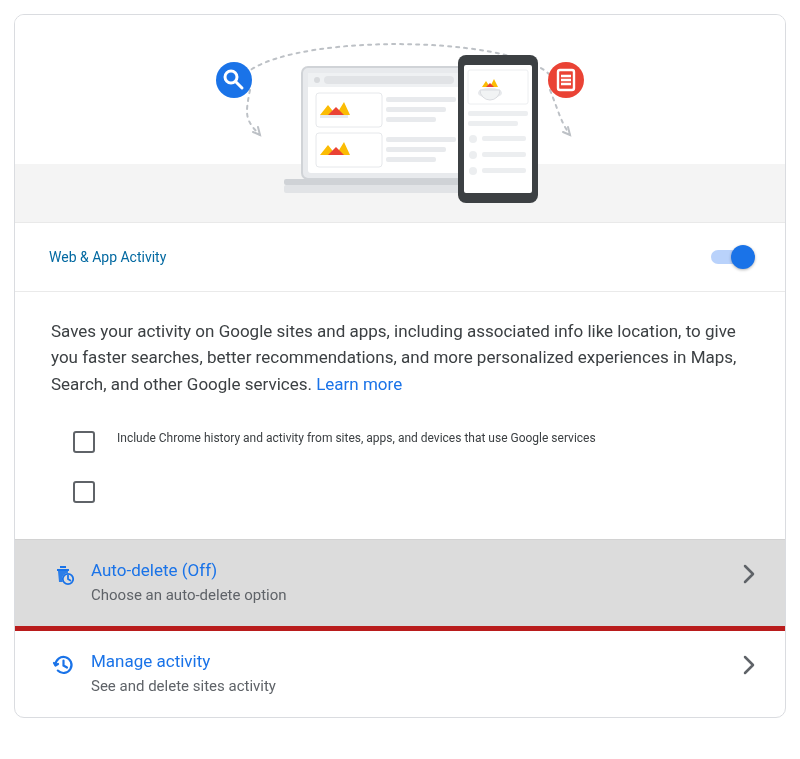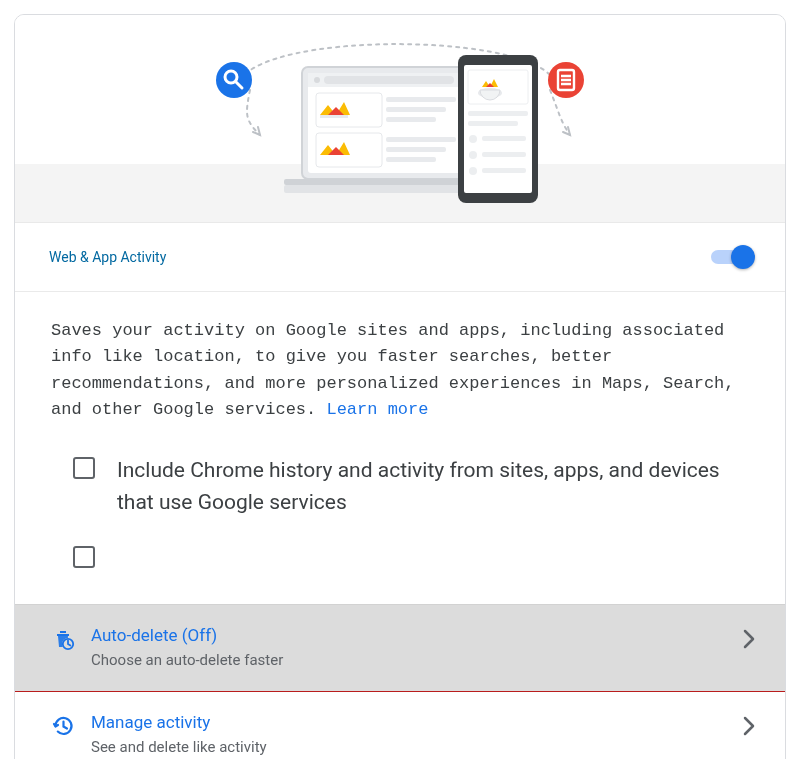--- a/index.html
+++ b/index.html
@@ -78,36 +78,35 @@
       background: #1a73e8;
       box-shadow: 0 1px 3px rgba(0,0,0,0.3);
     }
 
     
     .desc {
       padding: 26px 36px 8px 36px;
       font-size: 17px;
       line-height: 1.55;
       color: #3c4043;
-      font-family: Liberation Mono, monospace;
     }
     .learn-more {
       color: #1a73e8;
       cursor: pointer;
     }
 
     .checklist {
       padding: 10px 36px 24px 36px;
     }
     .check-row {
       display: flex;
       align-items: flex-start;
       gap: 22px;
       padding: 14px 0 12px 22px;
-      font-size: 21px;
+      font-size: 12px;
       color: #3c4043;
       line-height: 1.5;
     }
     .checkbox {
       width: 22px;
       height: 22px;
       border: 2px solid #5f6368;
       border-radius: 3px;
       flex: 0 0 22px;
       margin-top: 2px;
@@ -119,21 +118,21 @@
       display: flex;
       align-items: flex-start;
       padding: 20px 30px 22px 36px;
       cursor: pointer;
     }
     .action-row.shaded {
       background: #dcdcdc;
       border-top: 1px solid #d2d2d2;
     }
     .action-row.plain {
-      border-top: 1px solid #b91c1c;
+      border-top: 5px solid #b91c1c;
     }
     .action-icon {
       width: 24px;
       height: 24px;
       flex: 0 0 24px;
       margin-right: 16px;
       margin-top: 2px;
     }
     .action-text {
       flex: 1;
@@ -260,40 +259,40 @@
         <path fill="#1a73e8" d="M6 7h12v2H6z"></path>
         <path fill="#1a73e8" d="M9 4h6v2H9z"></path>
         <path fill="#1a73e8" d="M7 9h10l-1 11H8z" opacity="0.9"></path>
         <circle cx="17" cy="17" r="6" fill="#dcdcdc"></circle>
         <circle cx="17" cy="17" r="5.2" fill="none" stroke="#1a73e8" stroke-width="1.8"></circle>
         <path d="M17 13.5 V17 L19.4 18.5" fill="none" stroke="#1a73e8" stroke-width="1.8" stroke-linecap="round"></path>
       </svg>
     </div>
     <div class="action-text">
       <div class="action-title">Auto-delete (Off)</div>
-      <div class="action-sub">Choose an auto-delete faster</div>
+      <div class="action-sub">Choose an auto-delete option</div>
     </div>
     <div class="chevron">
       <svg width="12" height="20" viewBox="0 0 12 20">
           <path d="M2 2 L10 10 L2 18" fill="none" stroke="#5f6368" stroke-width="2.5" stroke-linecap="round" stroke-linejoin="round"></path>
         </svg>
     </div>
   </div>
 
   <div class="action-row plain">
     <div class="action-icon">
       <svg width="24" height="24" viewBox="0 0 24 24">
         <path fill="none" stroke="#1a73e8" stroke-width="2.2" stroke-linecap="round" d="M4.5 12a8 8 0 1 1 2.3 5.6"></path>
         <polyline points="3,10 4.5,12.5 7,11" fill="none" stroke="#1a73e8" stroke-width="2.2" stroke-linecap="round" stroke-linejoin="round"></polyline>
         <path d="M12.5 7.5 V12.5 L16 14.5" fill="none" stroke="#1a73e8" stroke-width="2.2" stroke-linecap="round"></path>
       </svg>
     </div>
     <div class="action-text">
       <div class="action-title">Manage activity</div>
-      <div class="action-sub">See and delete like activity</div>
+      <div class="action-sub">See and delete sites activity</div>
     </div>
     <div class="chevron">
       <svg width="12" height="20" viewBox="0 0 12 20">
           <path d="M2 2 L10 10 L2 18" fill="none" stroke="#5f6368" stroke-width="2.5" stroke-linecap="round" stroke-linejoin="round"></path>
         </svg>
     </div>
   </div>
 
 </div>
 

